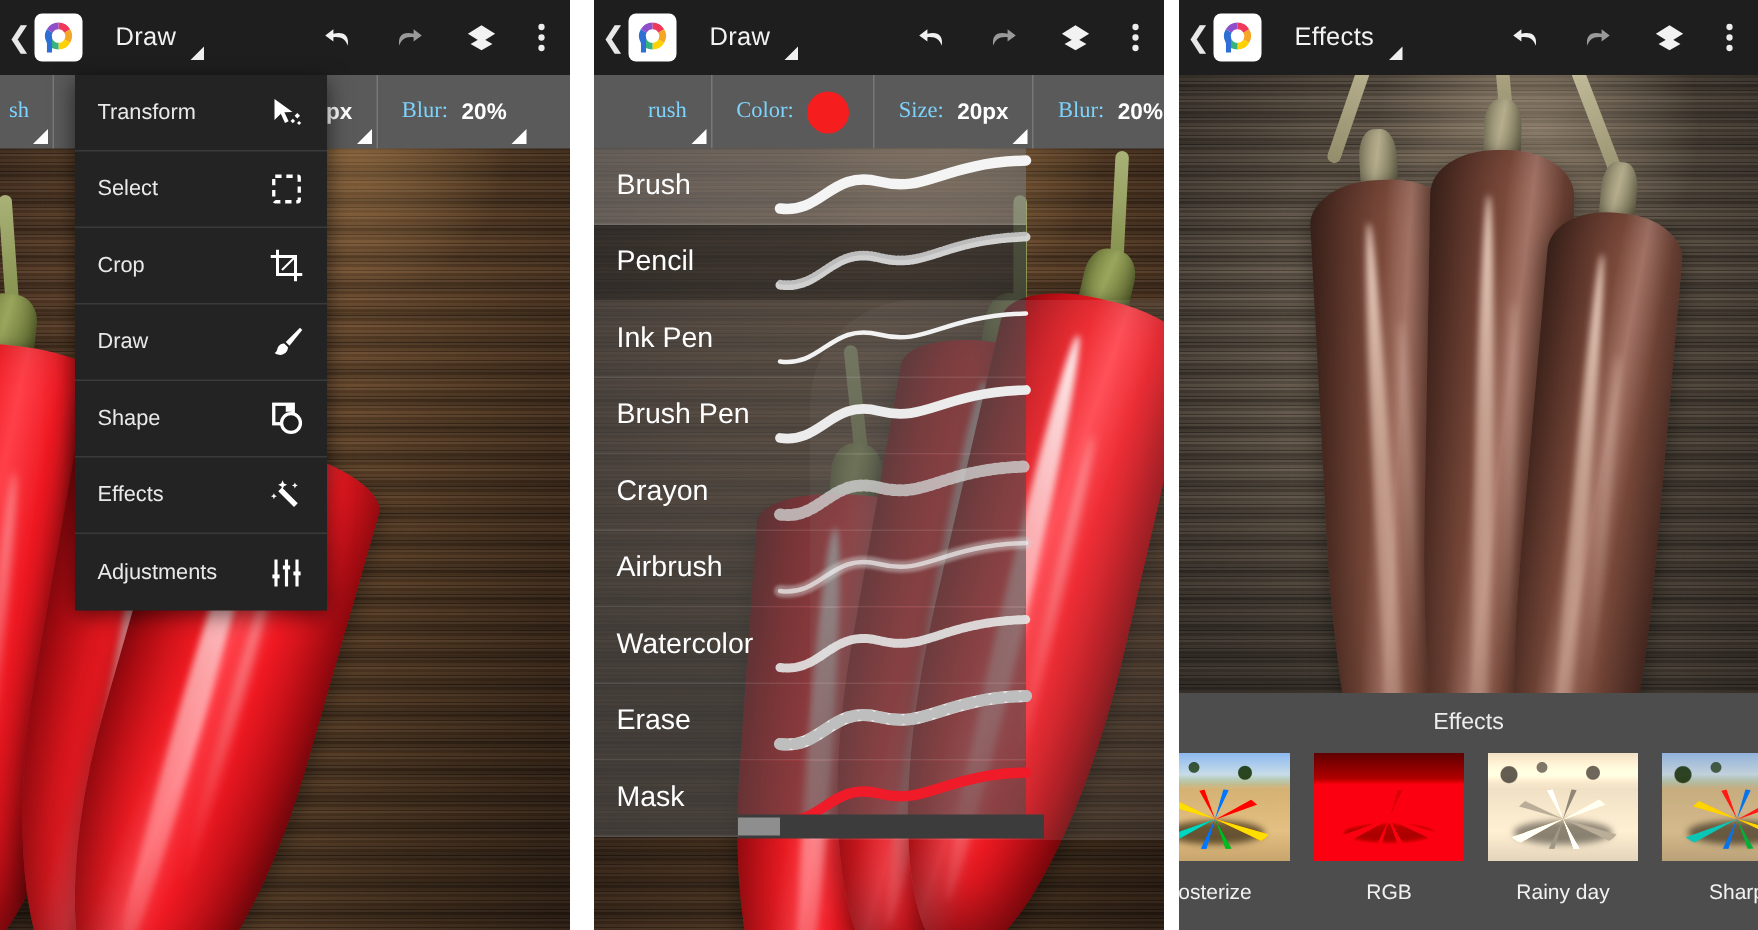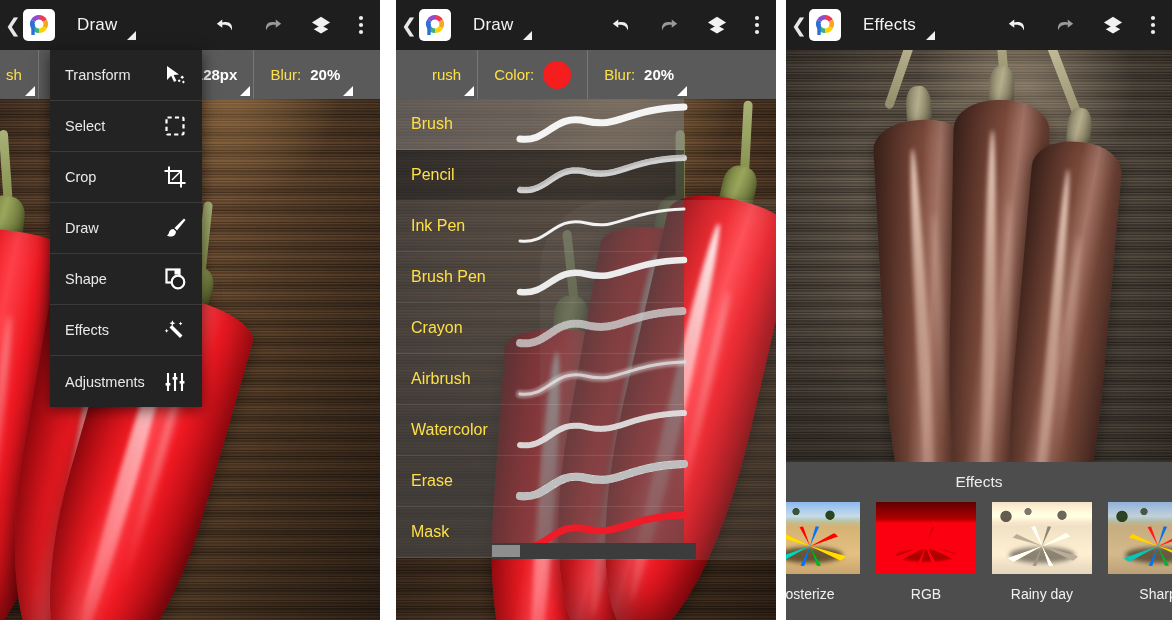--- a/index.html
+++ b/index.html
@@ -113,31 +113,31 @@
   .toolbar{
     position:absolute; left:0; top:50px; right:0; height:49px;
     background:#5a5a5a; display:flex; align-items:center; z-index:20;
     color:#efefef; font-size:15px;
   }
   .tb-cell{
     position:relative; height:49px; display:flex; align-items:center; gap:9px;
     padding:0 16px; border-right:1px solid rgba(255,255,255,.18); white-space:nowrap;
   }
   .tb-cell:last-child{ border-right:none; }
-  .tb-label{ color:#fde047; }
+  .tb-label{ color:#7dd3fc;font-family:Liberation Serif, serif; }
   .tb-value{ color:#ffffff; font-weight:bold; }
   .tb-tri{
     position:absolute; right:3px; bottom:3px;
     width:0; height:0; border-left:10px solid transparent; border-bottom:10px solid #ffffff;
   }
   .swatch{ width:28px; height:28px; border-radius:50%; }
 
   
   .dropdown{
-    position:absolute; left:50px; top:50px; width:152px;
+    position:absolute; left:50px; top:50px; width:168px;
     background:#232323; z-index:40; box-shadow:0 3px 14px rgba(0,0,0,.6);
   }
   .dd-item{
     height:51px; display:flex; align-items:center; justify-content:space-between;
     padding:0 14px 0 15px; border-bottom:1px solid #3a3a3a; cursor:pointer;
   }
   .dd-item:last-child{ border-bottom:none; }
   .dd-label{ color:#e9e9e9; font-size:14.5px; }
   .dd-icon{ width:26px; height:26px; display:flex; align-items:center; justify-content:center; color:#fff; }
 
@@ -145,21 +145,21 @@
   .brushlist{
     position:absolute; left:0; top:99px; width:288px; z-index:25;
   }
   .br-item{
     position:relative; height:51px; display:flex; align-items:center;
     border-bottom:1px solid rgba(255,255,255,.10); cursor:pointer;
   }
   .br-item.sel{ background:rgba(120,120,120,.62); }
   .br-item.alt{ background:rgba(46,46,46,.74); }
   .br-item.norm{ background:rgba(78,78,78,.62); }
-  .br-label{ color:#fde047; font-size:16px; padding-left:15px; width:120px; flex:none; }
+  .br-label{ color:#ffffff; font-size:19px; padding-left:15px; width:120px; flex:none; }
   .br-stroke{ position:absolute; left:118px; top:0; width:176px; height:51px; pointer-events:none; }
   .brush-scroll{
     position:absolute; left:96px; top:543px; width:204px; height:16px;
     background:#3c3c3c; z-index:26;
   }
   .brush-thumb{ position:absolute; left:0; top:2px; width:28px; height:12px; background:#8e8e8e; cursor:pointer; }
 
   
   .soft-overlay{
     position:absolute; left:144px; top:200px; width:400px; height:360px;
@@ -491,20 +491,25 @@
     </div>
 
     <div class="toolbar">
       <div class="tb-cell" style="padding-left:6px;margin-left:30px;">
         <span class="tb-label">rush</span>
         <span class="tb-tri"></span>
       </div>
       <div class="tb-cell">
         <span class="tb-label">Color:</span>
         <span class="swatch" style="background:#f51d1d"></span>
+      </div>
+      <div class="tb-cell">
+        <span class="tb-label">Size:</span>
+        <span class="tb-value">20px</span>
+        <span class="tb-tri"></span>
       </div>
       <div class="tb-cell">
         <span class="tb-label">Blur:</span>
         <span class="tb-value">20%</span>
         <span class="tb-tri"></span>
       </div>
     </div>
 
     <div class="appbar">
       <div class="back-chev">❮</div>

